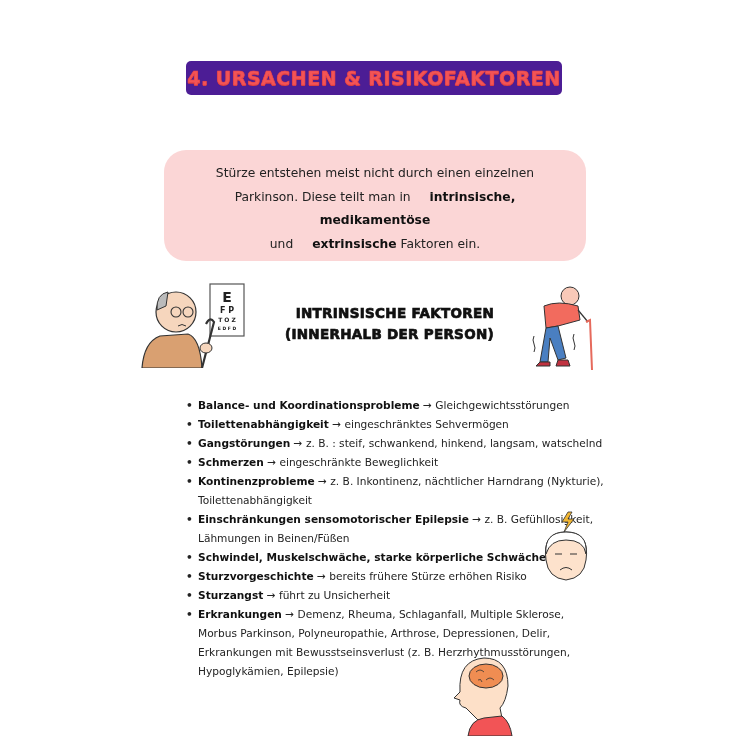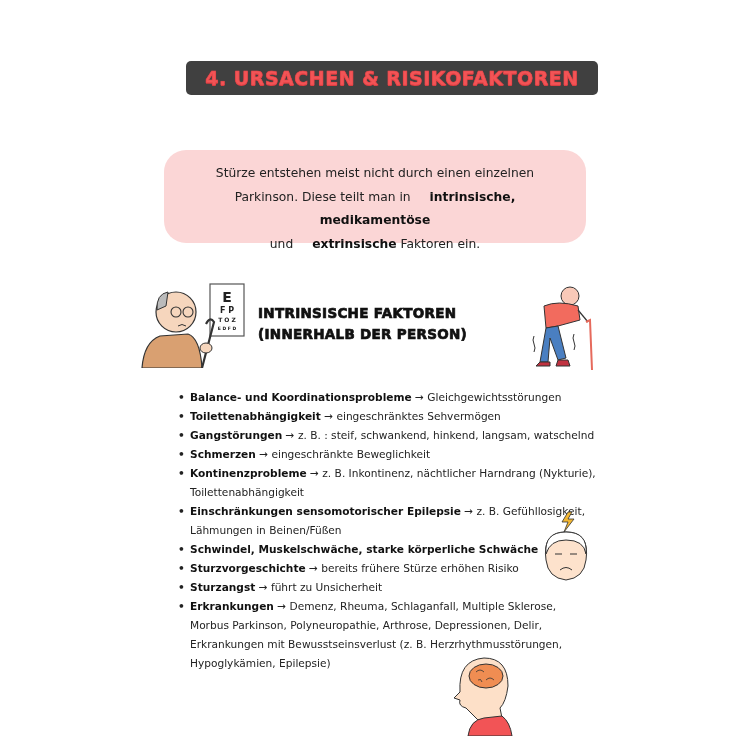--- a/index.html
+++ b/index.html
@@ -1,29 +1,29 @@
 <!DOCTYPE html>
 <html><head>
   <meta charset="utf-8">
   <style>
     html, body { margin:0; padding:0; }
     body { width:750px; height:750px; background:#ffffff; position:relative; overflow:hidden;
            font-family:"DejaVu Sans", sans-serif; color:#1a1a1a; }
-    .title-wrap { position:absolute; left:186px; top:61px; width:412px; height:34px;
-      background:#404040; border-radius:5px; display:flex; align-items:center; justify-content:center; }
+    .title-wrap { position:absolute; left:186px; top:61px; width:376px; height:34px;
+      background:#4c1d95; border-radius:5px; display:flex; align-items:center; justify-content:center; }
     .title { font-family:"DejaVu Sans", sans-serif; font-weight:900; font-size:19px; color:#f25456;
       letter-spacing:0.5px; text-shadow: 0 1px 0 #d63c40, 0 0 1px #d63c40; -webkit-text-stroke:0.6px #e8464a; }
-    .intro { position:absolute; left:164px; top:150px; width:422px; height:93px;
+    .intro { position:absolute; left:164px; top:150px; width:422px; height:111px;
       background:#fbd6d6; border-radius:22px; box-sizing:border-box; padding:12px 16px 0 16px;
       text-align:center; font-size:12.3px; line-height:23.5px; color:#222; }
     .intro b { font-weight:700; color:#111;padding-left:15px; }
-    .sub-title { position:absolute; left:258px; top:303px; width:236px; text-align:left;
+    .sub-title { position:absolute; left:258px; top:303px; width:236px; text-align:right;
       font-weight:900; font-size:13.5px; line-height:21px; color:#111; letter-spacing:0.3px;
       -webkit-text-stroke:0.7px #111; }
-    .list { position:absolute; left:168px; top:380px; width:420px; margin:8px; padding:0; list-style:none;
+    .list { position:absolute; left:168px; top:380px; width:420px; margin:16px; padding:0; list-style:none;
       font-size:10.6px; line-height:19px; color:#222; }
     .list li { position:relative; padding-left:14px; }
     .list li::before { content:"•"; position:absolute; left:2px; top:0; font-weight:700; }
     .list b { font-weight:700; color:#111; }
     .illus { position:absolute; }
   </style>
 </head>
 <body>
 
 <div class="title-wrap">

